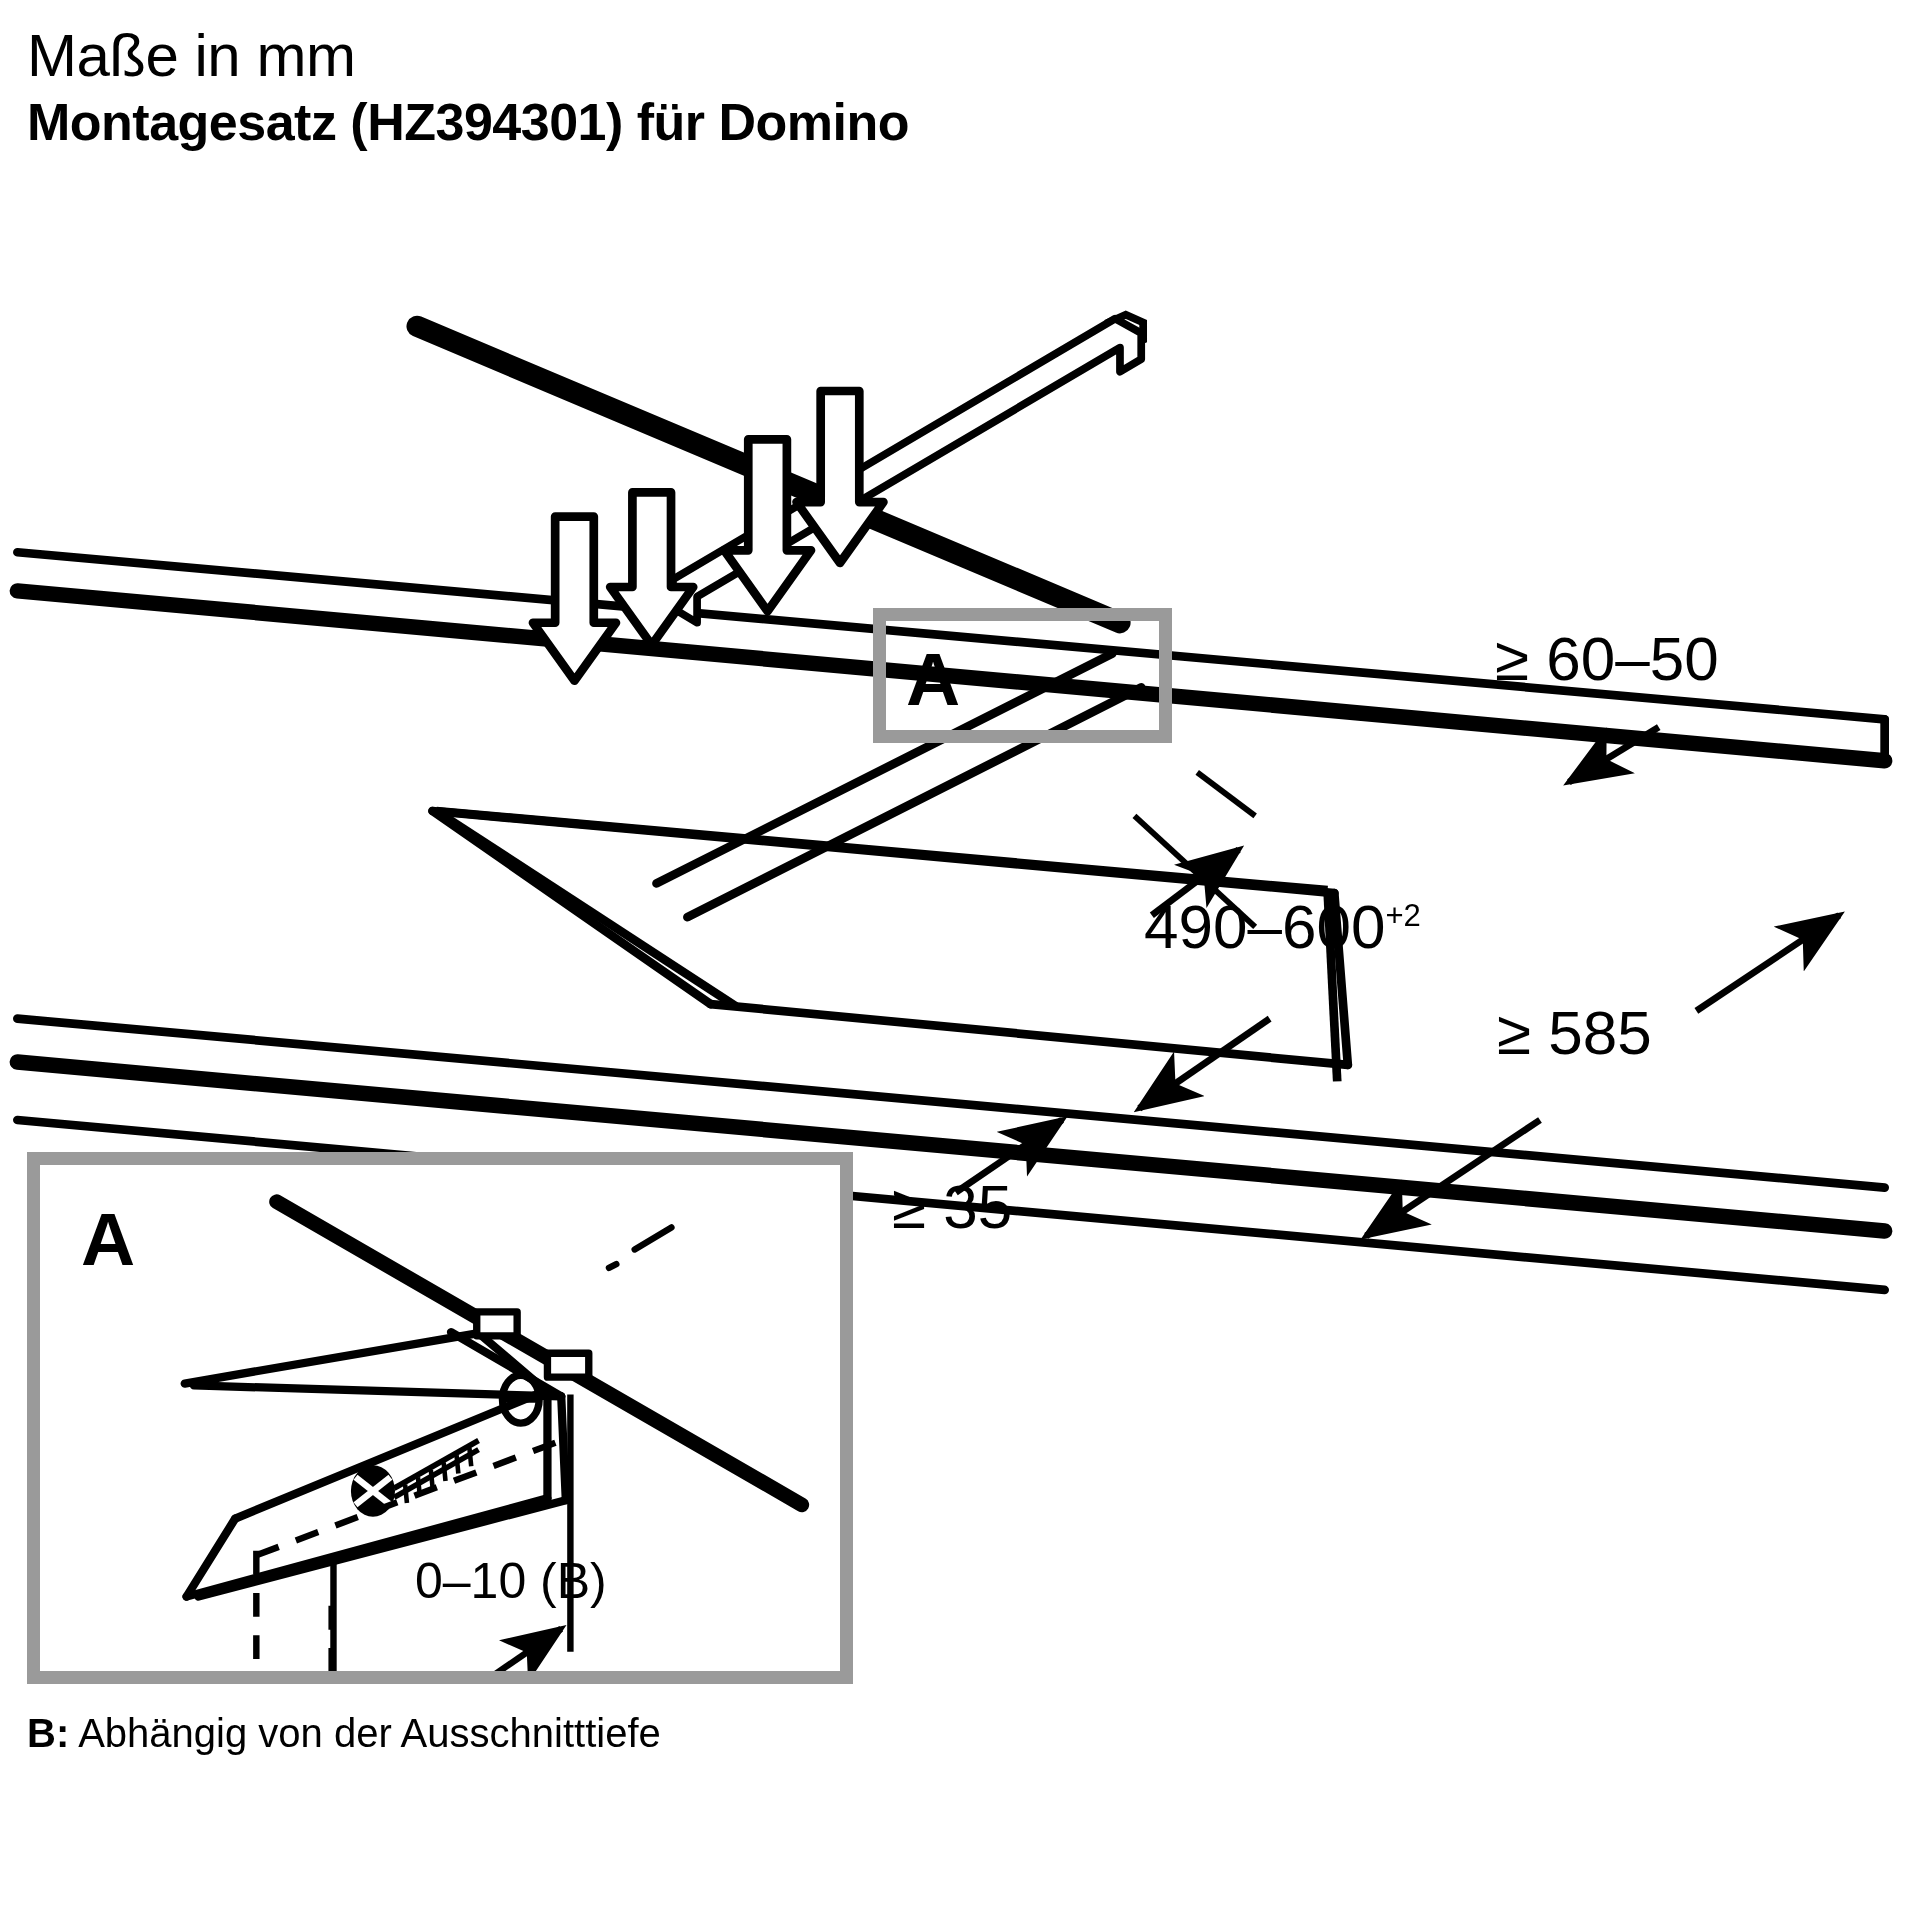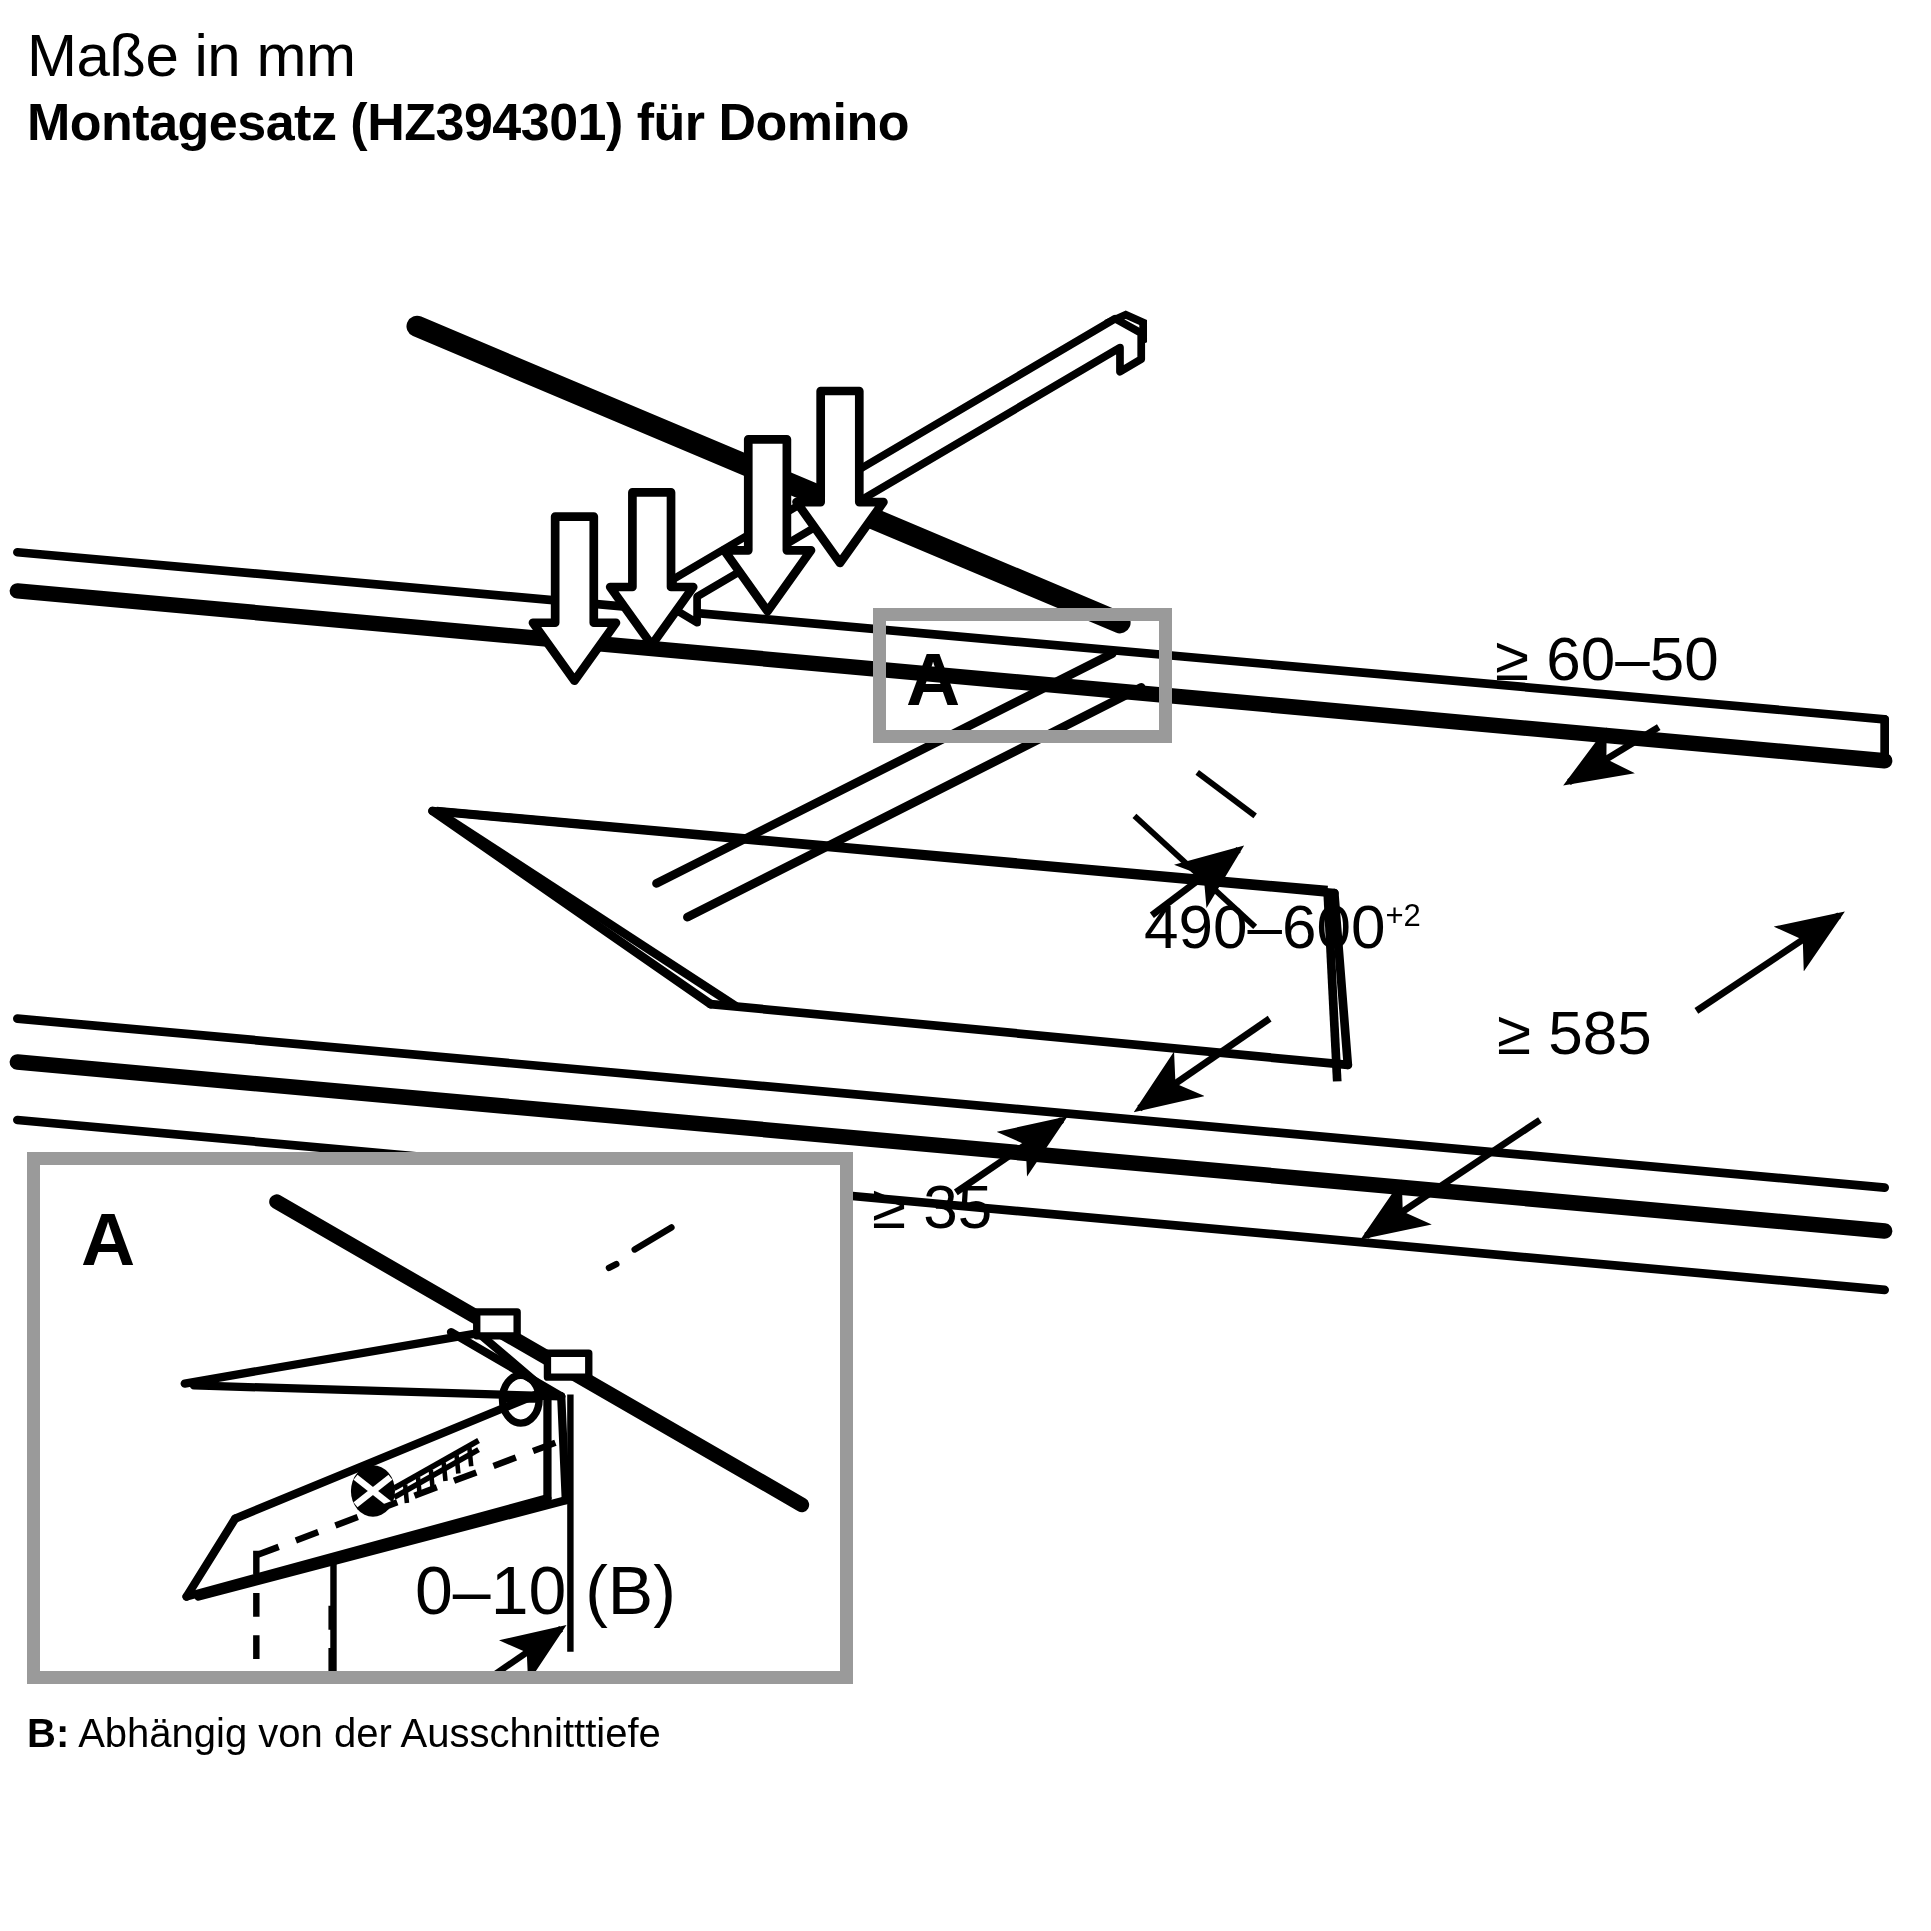--- a/index.html
+++ b/index.html
@@ -98,21 +98,21 @@
     left: 41px;
     top: 37px;
     font-size: 75px;
     font-weight: 700;
     line-height: 1;
   }
   .detail-dim {
     position: absolute;
     left: 375px;
     top: 391px;
-    font-size: 68px;
+    font-size: 50px;
     font-weight: 400;
     white-space: nowrap;
     line-height: 1;
   }
 
   
   .footer {
     position: absolute;
     left: 27px;
     top: 1711px;
@@ -237,21 +237,21 @@
       <line x1="1240" y1="800" x2="1300" y2="845"></line>
     </g>
   </svg>
 
   <div class="dim-label" style="left:1495px; top:628px;">≥ 60–50</div>
 
   <div class="dim-label" style="left:1144px; top:896px;"><span>490–600</span><sup>+2</sup></div>
 
   <div class="dim-label" style="left:1497px; top:1002px;">≥ 585</div>
 
-  <div class="dim-label" style="left:872px; top:1176px;">≥ 35</div>
+  <div class="dim-label" style="left:892px; top:1176px;">≥ 35</div>
 
   <div style="position:absolute; left:873px; top:608px; width:299px; height:135px;
               border:13.5px solid #9a9a9a; box-sizing:border-box; background:transparent;"></div>
   <div class="callout-letter" style="left:906px; top:642px;">A</div>
 
   <div class="detail-box">
     <svg class="detail-svg" viewBox="0 0 856 551">
       <defs>
         <marker id="solidArrow2" markerWidth="10" markerHeight="10" refX="9" refY="4" orient="auto" markerUnits="strokeWidth">
           <path d="M0,0 L10,4 L0,8 L2.5,4 Z" fill="#000"></path>

